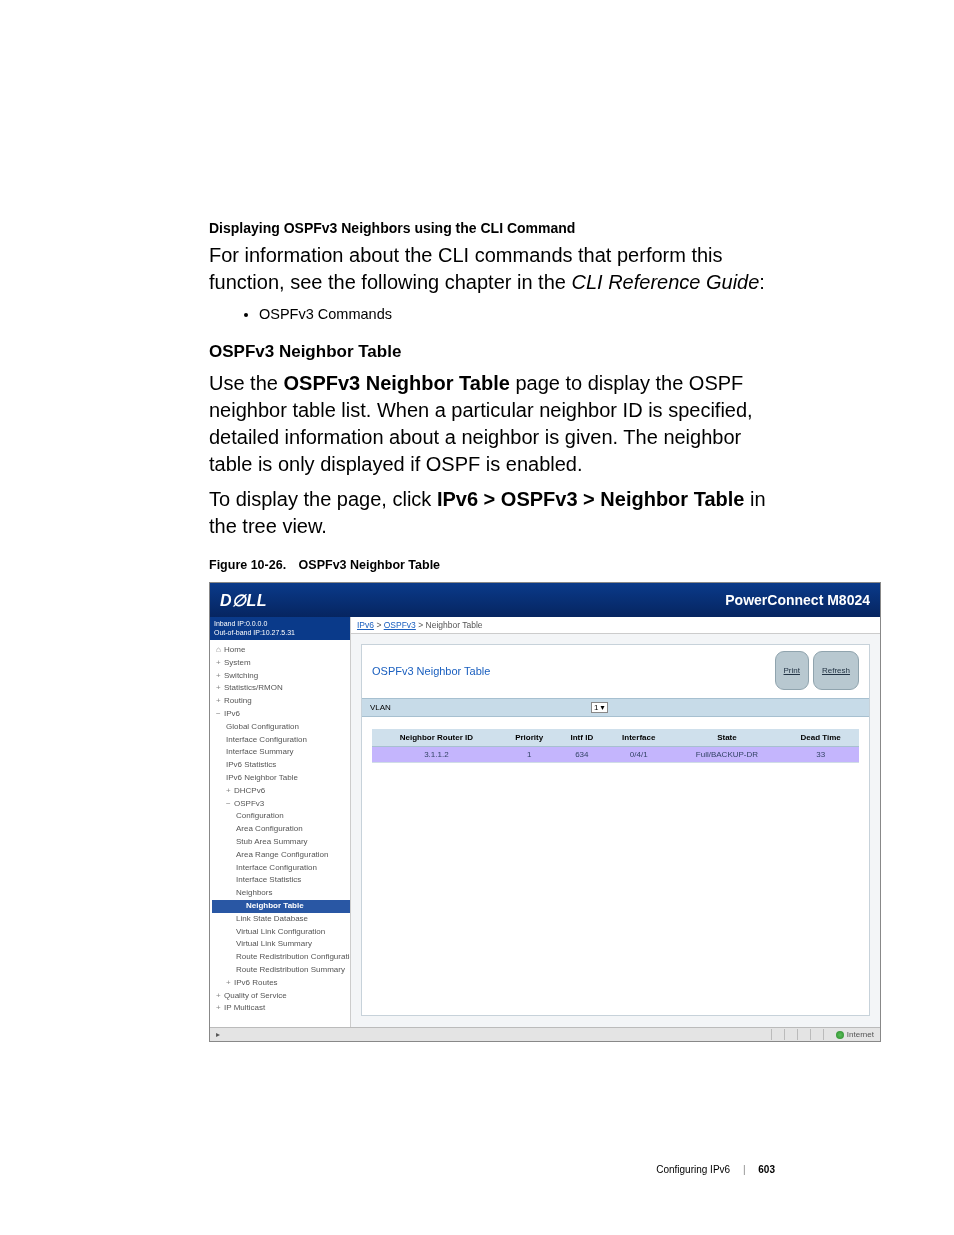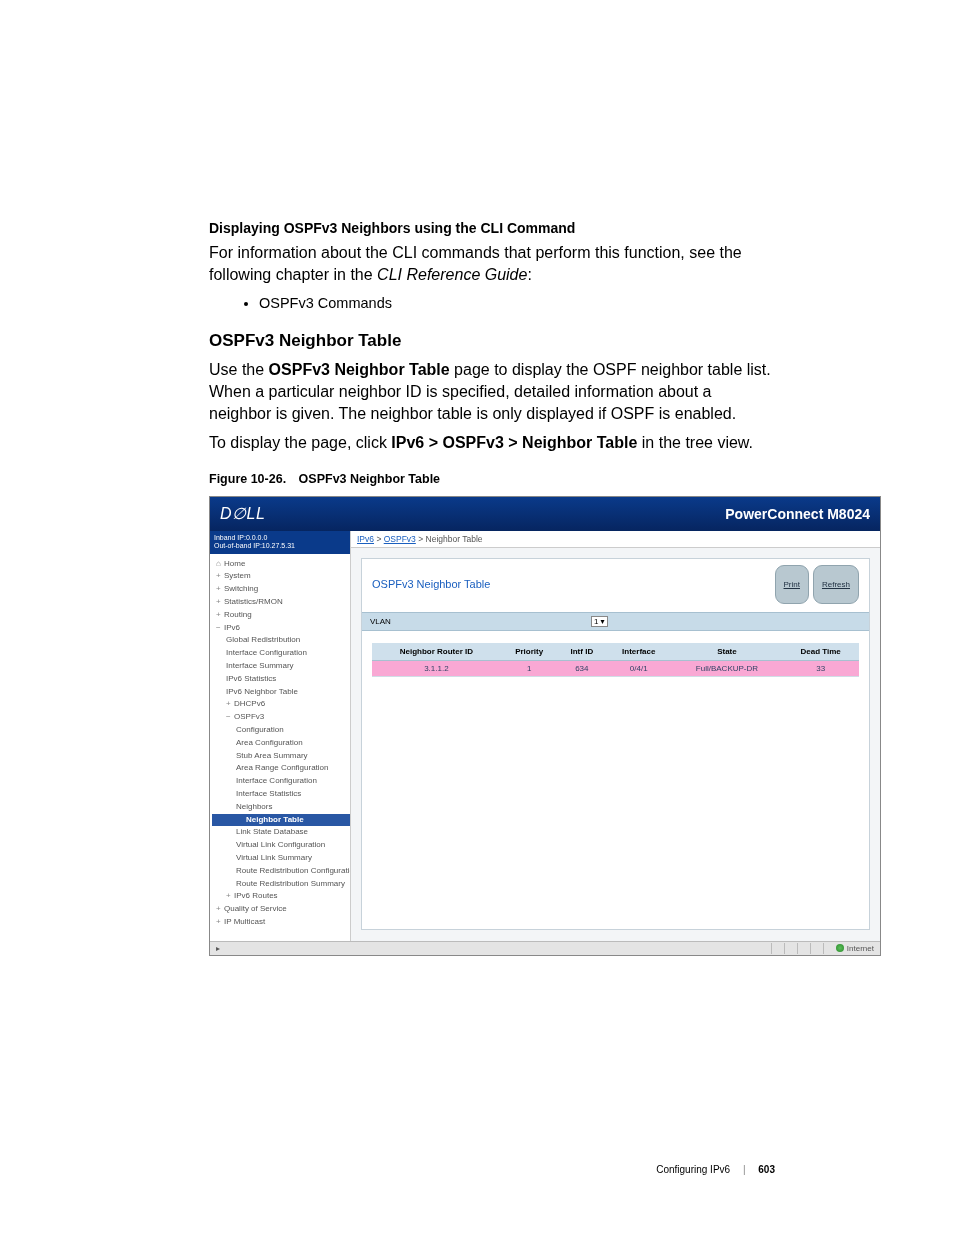--- a/index.html
+++ b/index.html
@@ -17,21 +17,21 @@
     box-sizing: border-box;
     position: relative;
     min-height: 1235px;
   }
   .h-bold {
     font-weight: bold;
     font-size: 14px;
     margin: 0 0 6px 0;
   }
   .para {
-    font-size: 16px;
+    font-size: 20px;
     line-height: 1.35;
     margin: 0 0 8px 0;
   }
   .italic { font-style: italic; }
   ul.bullet {
     margin: 4px 0 16px 0;
     padding-left: 50px;
   }
   ul.bullet li {
     font-size: 14.5px;
@@ -69,21 +69,21 @@
   .ss-header {
     background: linear-gradient(#0a3a8a, #062560);
     color: #fff;
     padding: 6px 10px;
     display: flex;
     justify-content: space-between;
     align-items: center;
     height: 22px;
   }
   .dell-logo {
-    font-weight: normal;
+    font-weight: bold;
     font-size: 16px;
     letter-spacing: 0.5px;
     font-style: italic;
   }
   .product-name { font-size: 14px; font-weight: bold; }
   .ss-body {
     display: flex;
     background: #e9ecef;
     min-height: 410px;
   }
@@ -187,21 +187,21 @@
     font-size: 8px;
   }
   .data-table th {
     background: #cfe0ec;
     font-weight: bold;
     padding: 4px 4px;
     border-bottom: 1px solid #a7c0d0;
     text-align: center;
   }
   .data-table td {
-    background: #f9a8d4;
+    background: #c4b5fd;
     padding: 3px 4px;
     text-align: center;
     border-bottom: 1px solid #d0dde6;
     color: #346;
   }
   .ss-statusbar {
     background: #e4e4e4;
     border-top: 1px solid #bbb;
     font-size: 8px;
     color: #555;
@@ -269,21 +269,21 @@
           <div>Inband IP:0.0.0.0</div>
           <div>Out-of-band IP:10.27.5.31</div>
         </div>
         <div class="tree">
           <div class="node lvl1"><span class="sep">⌂</span><span>Home</span></div>
           <div class="node lvl1"><span class="sep">+</span><span>System</span></div>
           <div class="node lvl1"><span class="sep">+</span><span>Switching</span></div>
           <div class="node lvl1"><span class="sep">+</span><span>Statistics/RMON</span></div>
           <div class="node lvl1"><span class="sep">+</span><span>Routing</span></div>
           <div class="node lvl1"><span class="sep">−</span><span>IPv6</span></div>
-          <div class="node lvl2">Global Redistribution</div>
+          <div class="node lvl2">Global Configuration</div>
           <div class="node lvl2">Interface Configuration</div>
           <div class="node lvl2">Interface Summary</div>
           <div class="node lvl2">IPv6 Statistics</div>
           <div class="node lvl2">IPv6 Neighbor Table</div>
           <div class="node lvl2"><span class="sep">+</span><span>DHCPv6</span></div>
           <div class="node lvl2"><span class="sep">−</span><span>OSPFv3</span></div>
           <div class="node lvl3">Configuration</div>
           <div class="node lvl3">Area Configuration</div>
           <div class="node lvl3">Stub Area Summary</div>
           <div class="node lvl3">Area Range Configuration</div>

